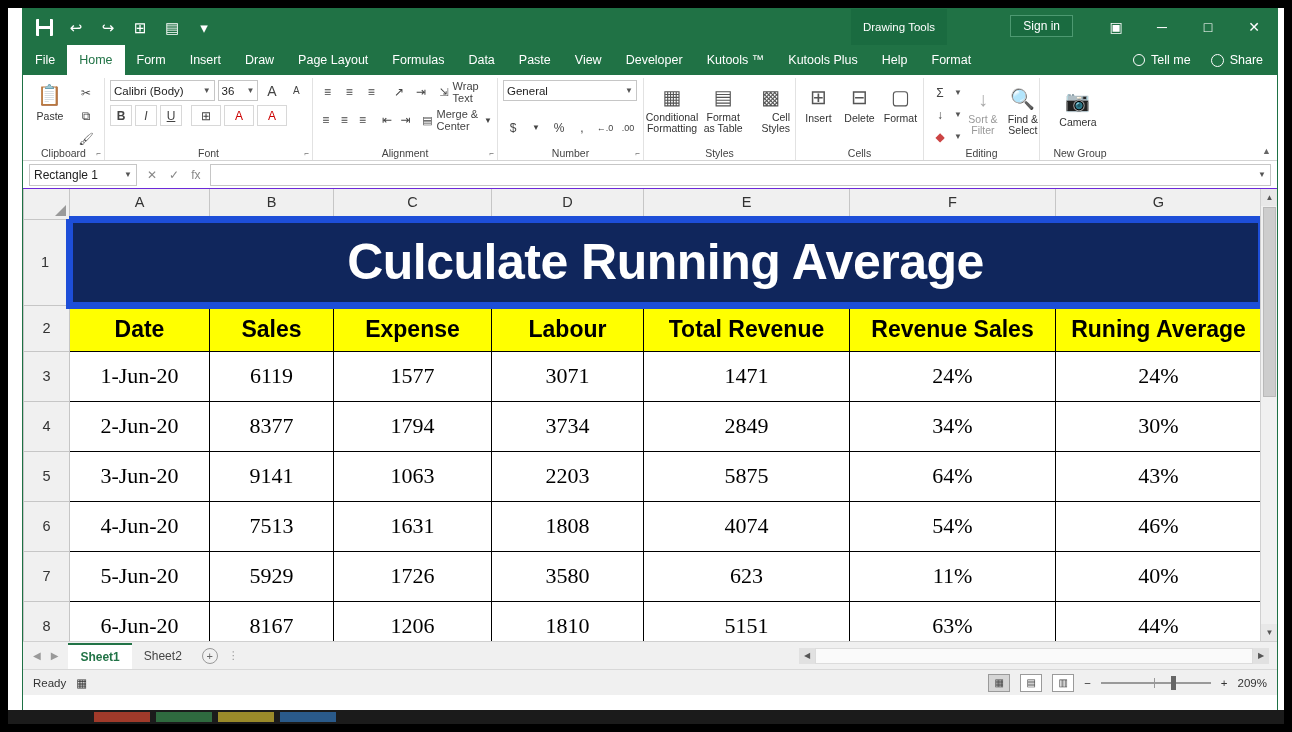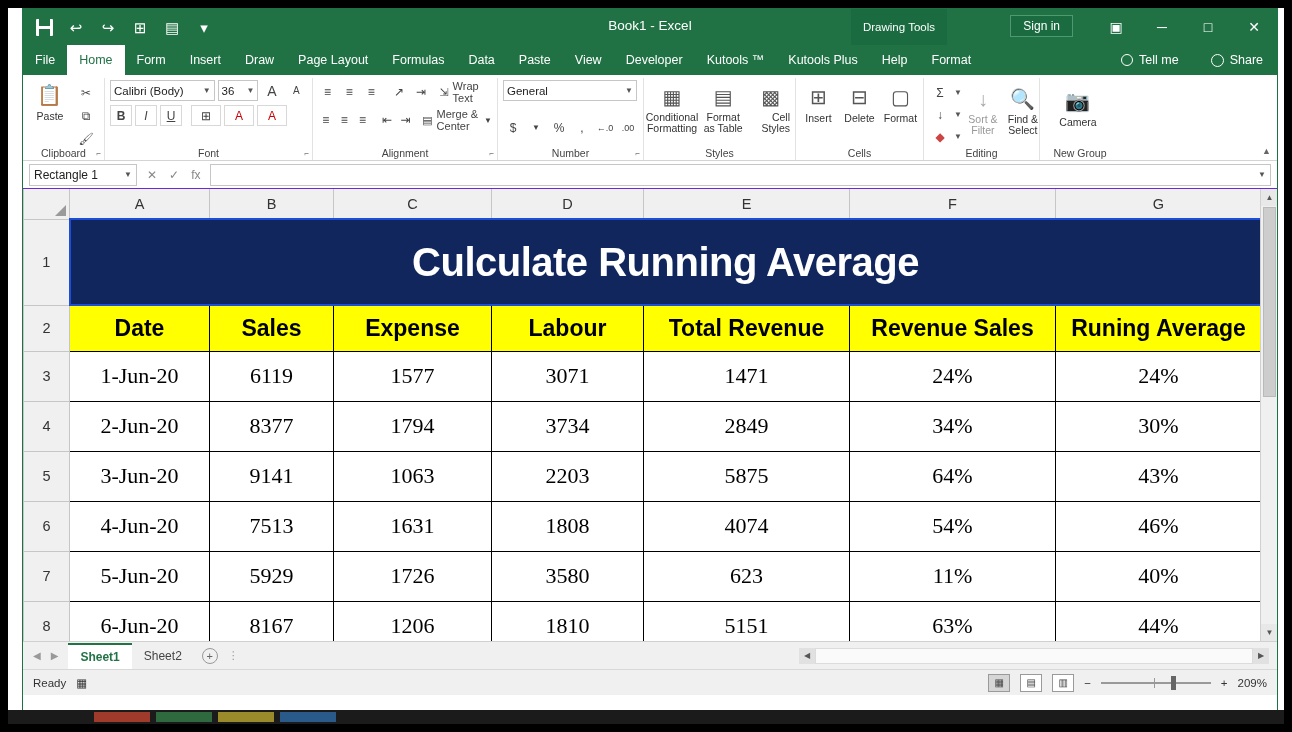--- a/index.html
+++ b/index.html
@@ -110,21 +110,21 @@
   }
   .tab.active {
     background: #ffffff;
     color: #217346;
   }
   .tab.ctx {
     color: #ffffff;
   }
   .tabbar-right {
     margin-left: auto;
-    display: flex; align-items: center; gap: 32px;
+    display: flex; align-items: center; gap: 20px;
     padding-right: 14px;
     font-size: 12.5px;
   }
   .tellme { display: flex; align-items: center; gap: 6px; }
   .bulb {
     width: 12px; height: 12px;
     border: 1.5px solid #fff; border-radius: 50%;
   }
   .share-ic {
     width: 13px; height: 13px;
@@ -272,23 +272,23 @@
     background: #ffffff;
     font-size: 22px;
     font-family: "Liberation Serif", serif;
     height: 50px;
   }
   .banner-cell {
     background: #10265c;
     color: #ffffff;
     font-family: "Liberation Sans", sans-serif;
     font-weight: bold;
-    font-size: 40px;
+    font-size: 50px;
     height: 86px;
-    border: 2px solid #1d4ed8;
+    border: 7px solid #1d4ed8;
     text-align: center;
     letter-spacing: -0.5px;
   }
   .hdr-cell {
     background: #ffff00;
     color: #000;
     font-weight: bold;
     font-size: 23px;
     font-family: "Liberation Sans", sans-serif;
     height: 46px;
@@ -443,21 +443,20 @@
       <div class="qat">
         <div class="qat-btn">
             <span class="save-ico"></span>
           </div>
         <div class="qat-btn">↩</div>
         <div class="qat-btn">↪</div>
         <div class="qat-btn">⊞</div>
         <div class="qat-btn">▤</div>
         <div class="qat-btn">▾</div>
       </div>
-      <div class="win-title">Book1  -  Excel</div>
       <div class="drawing-tools">Drawing Tools</div>
       <div class="signin">Sign in</div>
       <div class="wincontrols">
         <div>▣</div>
         <div>─</div>
         <div>□</div>
         <div>✕</div>
       </div>
     </div>
 

